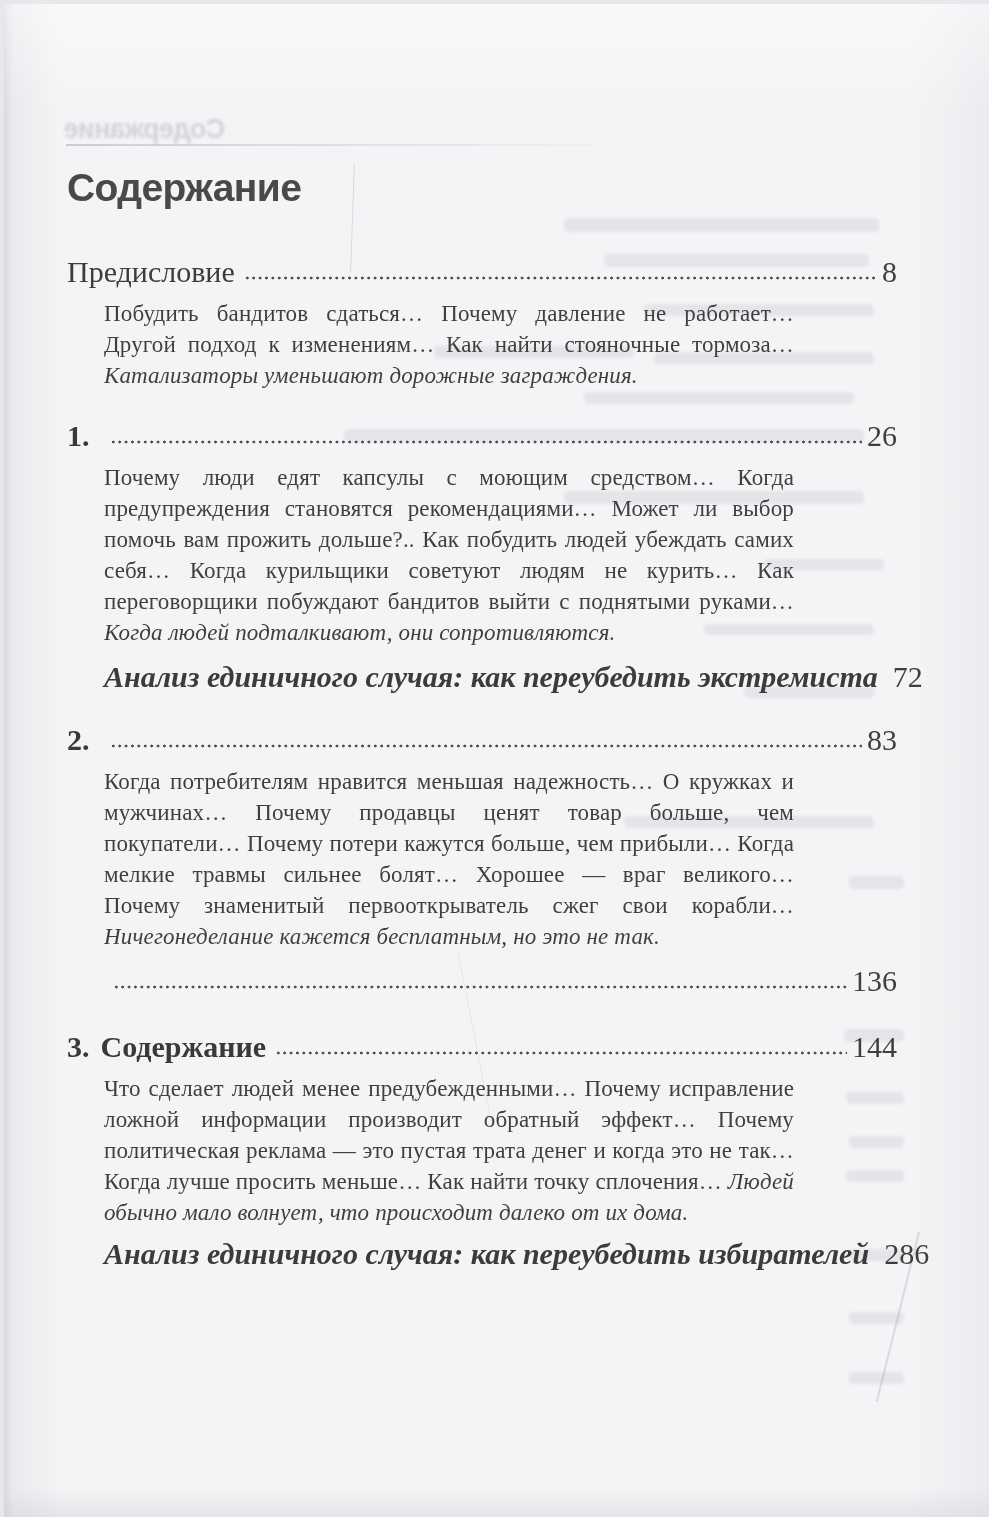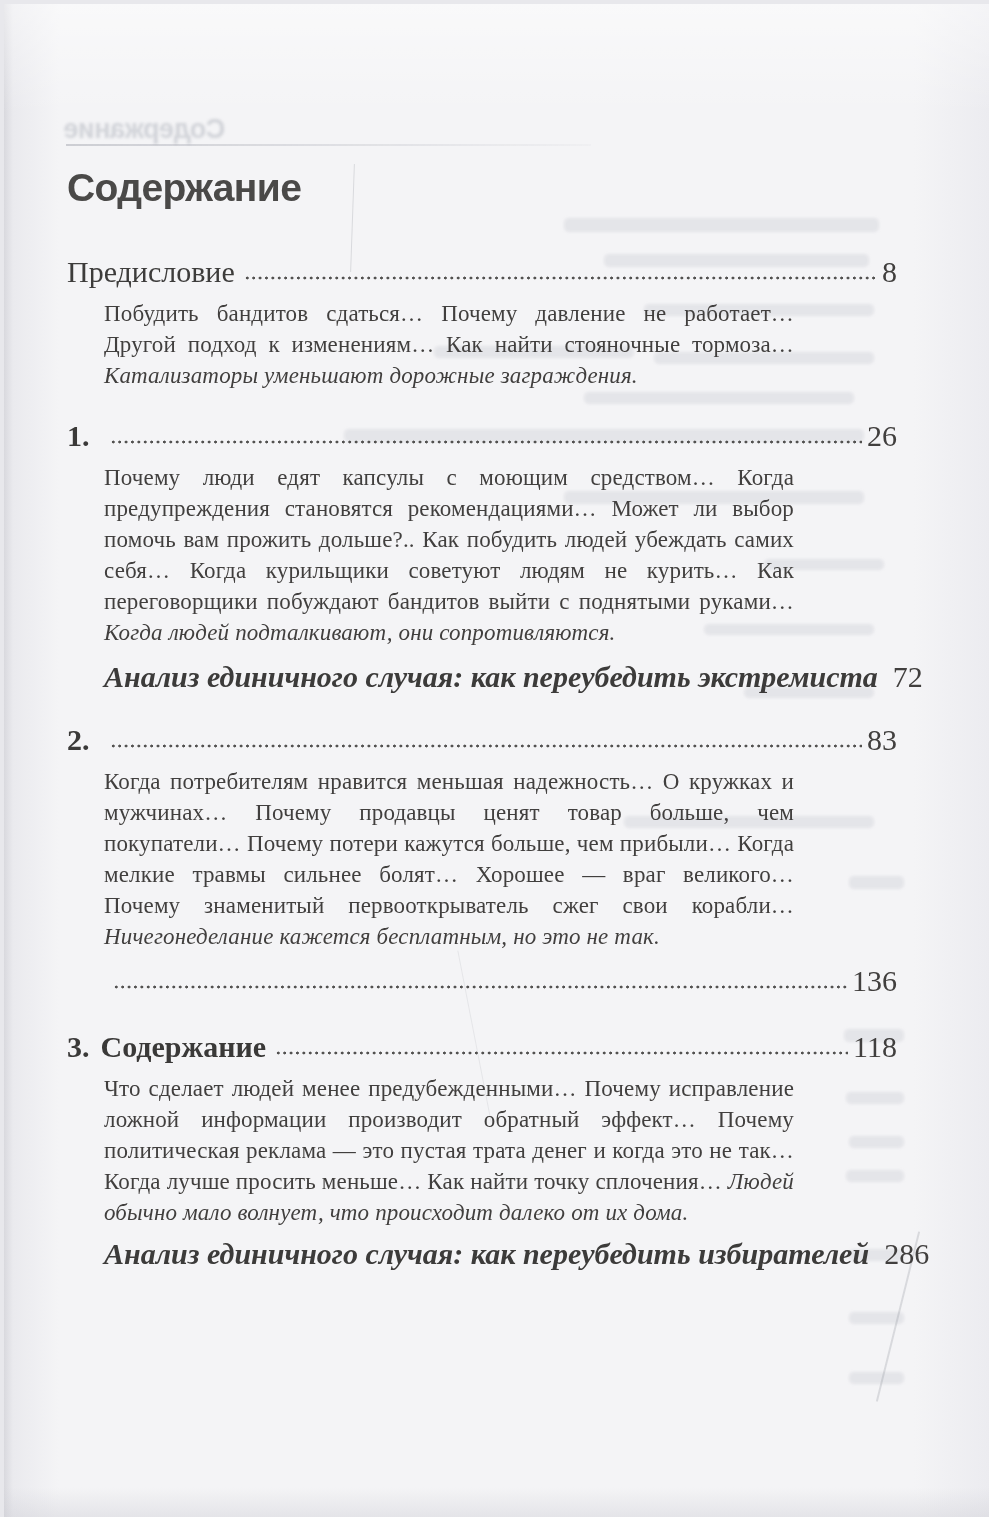--- a/index.html
+++ b/index.html
@@ -189,21 +189,21 @@
     <div class="desc"><span>Когда потребителям нравится меньшая надежность… О кружках и мужчинах… Почему продавцы ценят товар больше, чем покупатели… Почему потери кажутся больше, чем прибыли… Когда мелкие травмы сильнее болят… Хорошее — враг великого… Почему знаменитый первооткрыватель сжег свои корабли… </span><span class="it">Ничегонеделание кажется бесплатным, но это не так.</span></div>
     <div class="toc-row case-row">
       <span class="leader"></span>
       <span class="pagenum">136</span>
     </div>
 
     <div class="toc-row chapter-row row-ch3">
       <span class="chapter-no">3.</span>
       <span>Содержание</span>
       <span class="leader"></span>
-      <span class="pagenum">118</span>
+      <span class="pagenum">144</span>
     </div>
     <div class="desc"><span>Что сделает людей менее предубежденными… Почему исправление ложной информации производит обратный эффект… Почему политическая реклама — это пустая трата денег и когда это не так… Когда лучше просить меньше… Как найти точку сплочения… </span><span class="it">Людей обычно мало волнует, что происходит далеко от их дома.</span></div>
     <div class="toc-row case-row case-row-3">
       <span>Анализ единичного случая: как переубедить избирателей</span>
       <span class="leader"></span>
       <span class="pagenum">286</span>
     </div>
 
   </div>
 </div>

